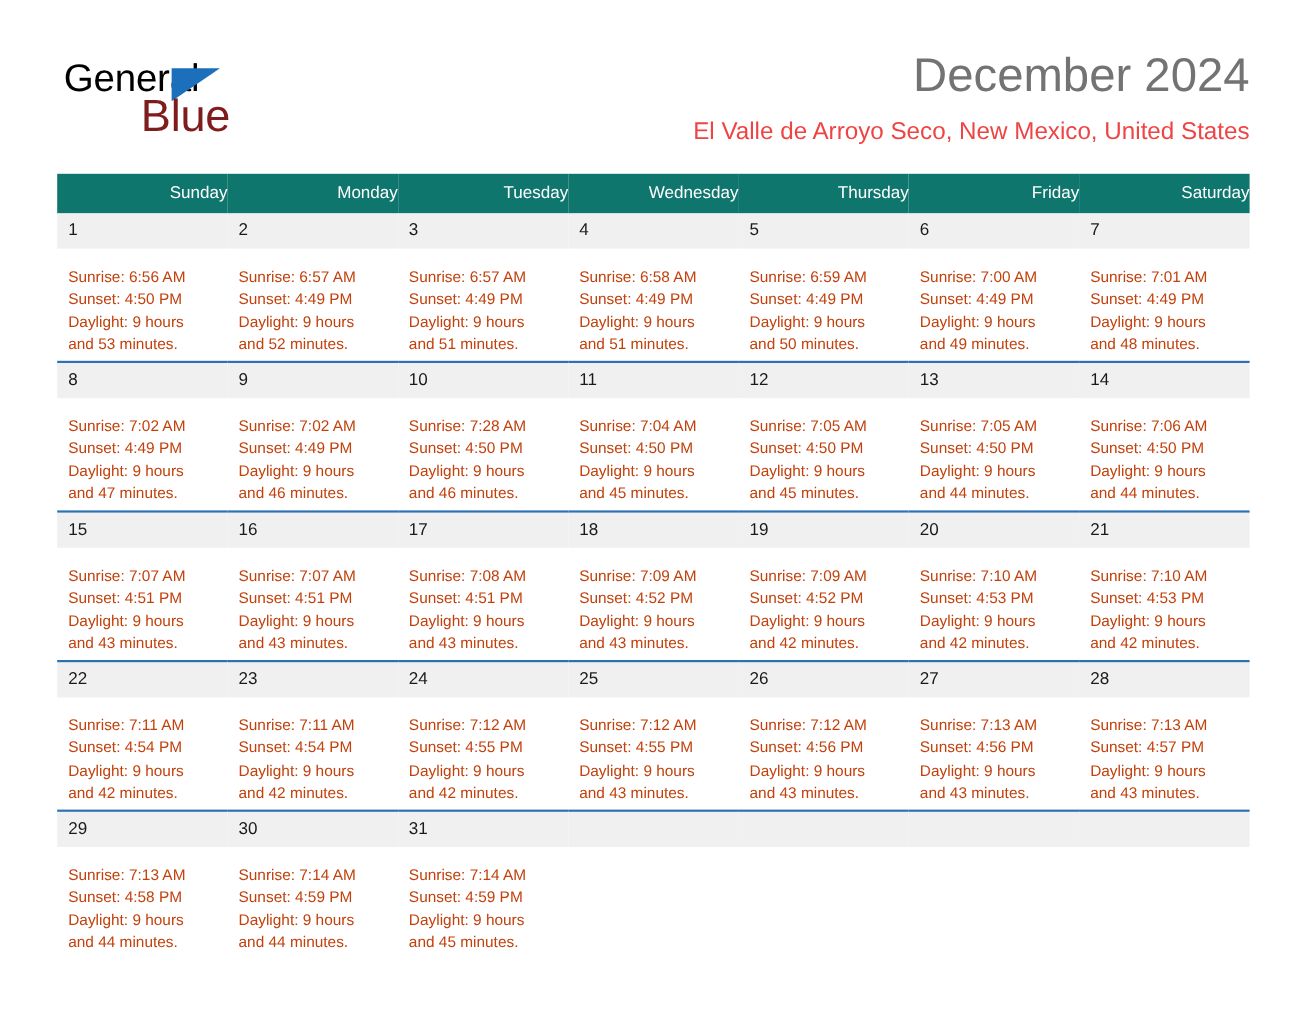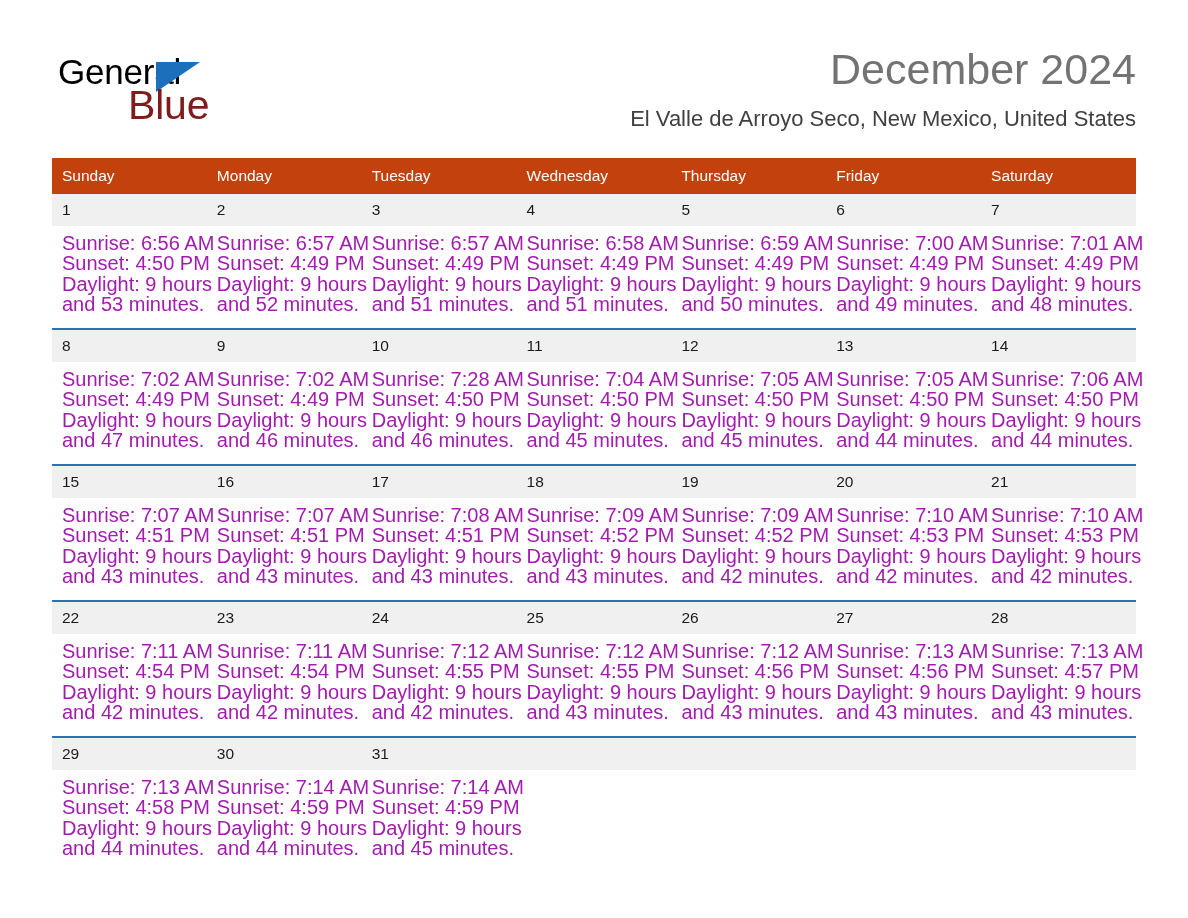--- a/index.html
+++ b/index.html
@@ -77,41 +77,41 @@
     line-height: 54px;
     font-weight: normal;
     color: #737373;
     white-space: nowrap;
   }
   .cal-subtitle {
     margin-top: 10px;
     font-size: 22px;
     line-height: 26px;
     font-weight: normal;
-    color: #404040;
+    color: #ef4444;
     white-space: nowrap;
     text-align: right;
   }
 
   
   .calendar {
     position: absolute;
     left: 52px;
     top: 158px;
     width: 1084px;
     border-collapse: collapse;
     table-layout: fixed;
   }
   .calendar th {
-    background: #c2410c;
+    background: #0f766e;
     color: #ffffff;
     font-weight: normal;
     font-size: 15.5px;
     line-height: 18px;
-    text-align: left;
+    text-align: right;
     padding: 9px 0 9px 10px;
     height: 33px;
     box-sizing: border-box;
   }
   .calendar td {
     vertical-align: top;
     padding: 0;
     width: 154.85px;
     border-top: 2px solid #2d71b4;
   }
@@ -131,24 +131,24 @@
     line-height: 18px;
     padding: 7px 0 7px 10px;
     height: 32px;
     box-sizing: border-box;
     color: #1a1a1a;
   }
   .daycell.empty .daynum {
     background: #f0f0f0;
   }
   .details {
-    padding: 7px 0 0 10px;
-    font-size: 20px;
+    padding: 15px 0 0 10px;
+    font-size: 14px;
     line-height: 20.3px;
-    color: #a21caf;
+    color: #c2410c;
   }
   .details div {
     white-space: nowrap;
   }
 </style>
 </head>
 <body>
 
 <div class="page">
 

